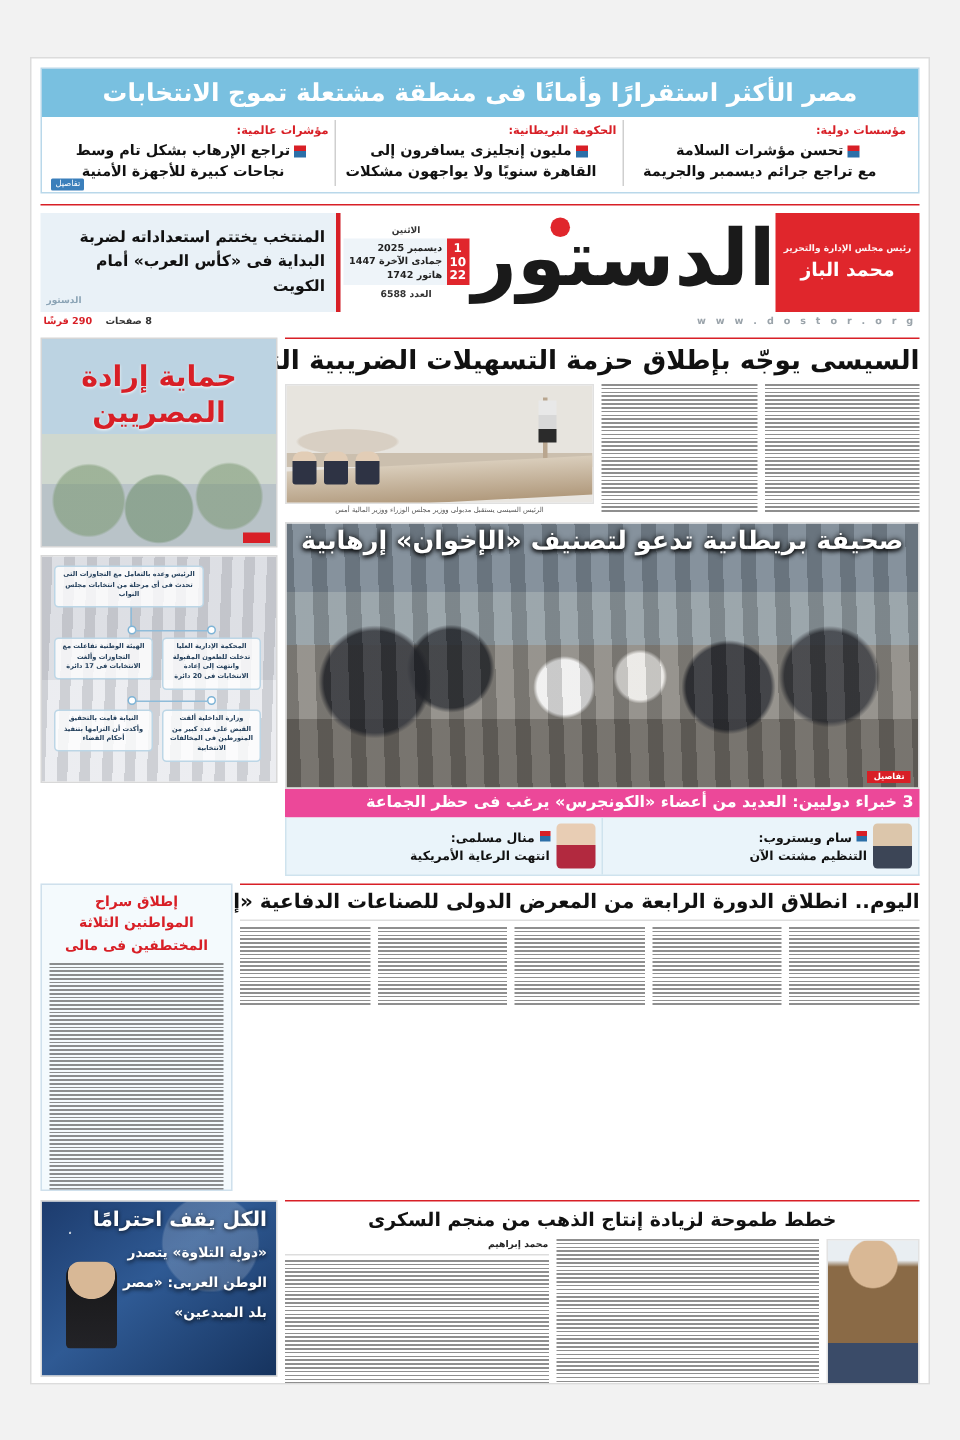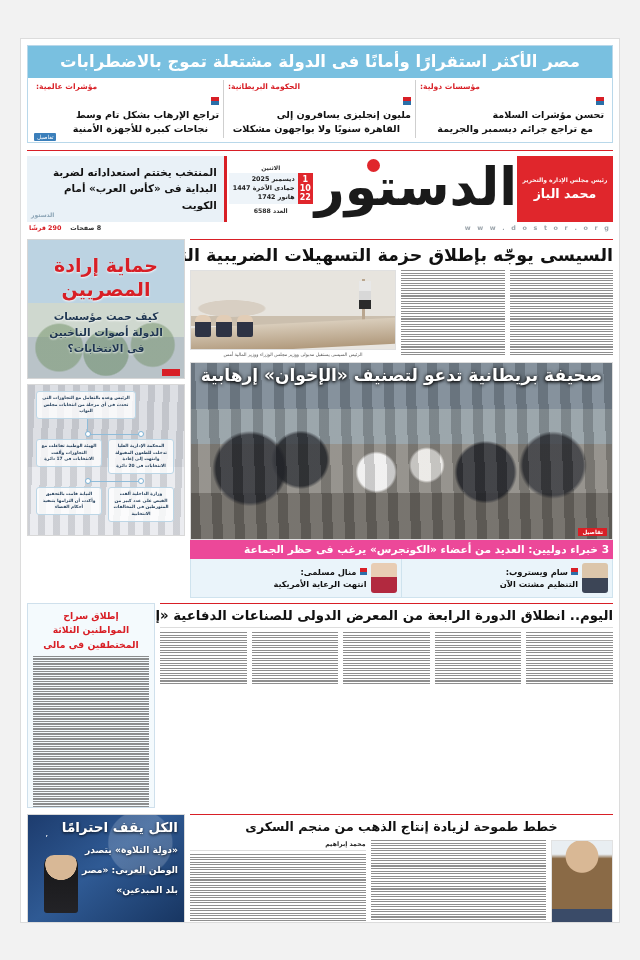--- a/index.html
+++ b/index.html
@@ -41,41 +41,40 @@
     white-space:nowrap;
   }
   .promo-cols {
     display:flex;
     direction:rtl;
     background:#fff;
     padding:2px 4px 4px 4px;
   }
   .promo-col {
     flex:1 1 33.33%;
-    text-align:left;
+    text-align:right;
     padding:2px 4px 2px 4px;
     position:relative;
   }
   .promo-col + .promo-col { border-right:1px solid #cfcfcf; }
   .promo-kicker {
     color:#d81f26;
     font-size:7.6px;
     font-weight:bold;
     padding-bottom:3px;
   }
   .promo-txt {
     font-size:9.6px;
     font-weight:bold;
     color:#111;
     line-height:1.45;
     display:flex;
     gap:3px;
     justify-content:center;
     align-items:flex-start;
-    flex-direction:column;
   }
   .bullet2 {
     display:inline-block;
     width:8px; height:8px;
     flex:0 0 8px;
     margin-top:3px;
     background:
       linear-gradient(to bottom,#d81f26 0 50%,#2b6fa8 50% 100%);
   }
   .promo-badge {
@@ -580,21 +579,21 @@
   .quran .b2 { top:48px; }
   .quran .b3 { top:68px; }
 </style>
 </head>
 <body>
 
 <div id="page">
  <div class="sheet">
 
   <div class="promo">
-    <div class="promo-head">مصر الأكثر استقرارًا وأمانًا فى الدولة مشتعلة تموج بالاضطرابات</div>
+    <div class="promo-head">مصر الأكثر استقرارًا وأمانًا فى منطقة مشتعلة تموج الانتخابات</div>
     <div class="promo-cols">
 
       <div class="promo-col">
         <div class="promo-kicker">مؤسسات دولية:</div>
         <div class="promo-txt">
           <span class="bullet2"></span>
           <span>تحسن مؤشرات السلامة</span>
         </div>
         <div class="promo-txt" style="padding-right:11px">
           <span>مع تراجع جرائم ديسمبر والجريمة</span>
@@ -737,25 +736,20 @@
 
     </div>
 
     <div class="col-left">
 
       <div class="tallbox">
         <div class="sky"></div>
         <div class="ttl">
           <div>حماية إرادة</div>
           <div>المصريين</div>
-        </div>
-        <div class="sub">
-          <div>كيف حمت مؤسسات</div>
-          <div>الدولة أصوات الناخبين</div>
-          <div>فى الانتخابات؟</div>
         </div>
         <div class="tag"></div>
       </div>
 
       <div class="infobox">
         <div class="bgimg"></div>
 
         <div class="ib-node" style="top:6px; right:48px; width:100px;">الرئيس وعده بالتعامل مع التجاوزات التى تحدث فى أى مرحلة من انتخابات مجلس النواب</div>
         <div class="ib-line" style="top:34px; right:96px; width:1.4px; height:14px;"></div>
         <div class="ib-dot" style="top:46px; right:93px;"></div>

